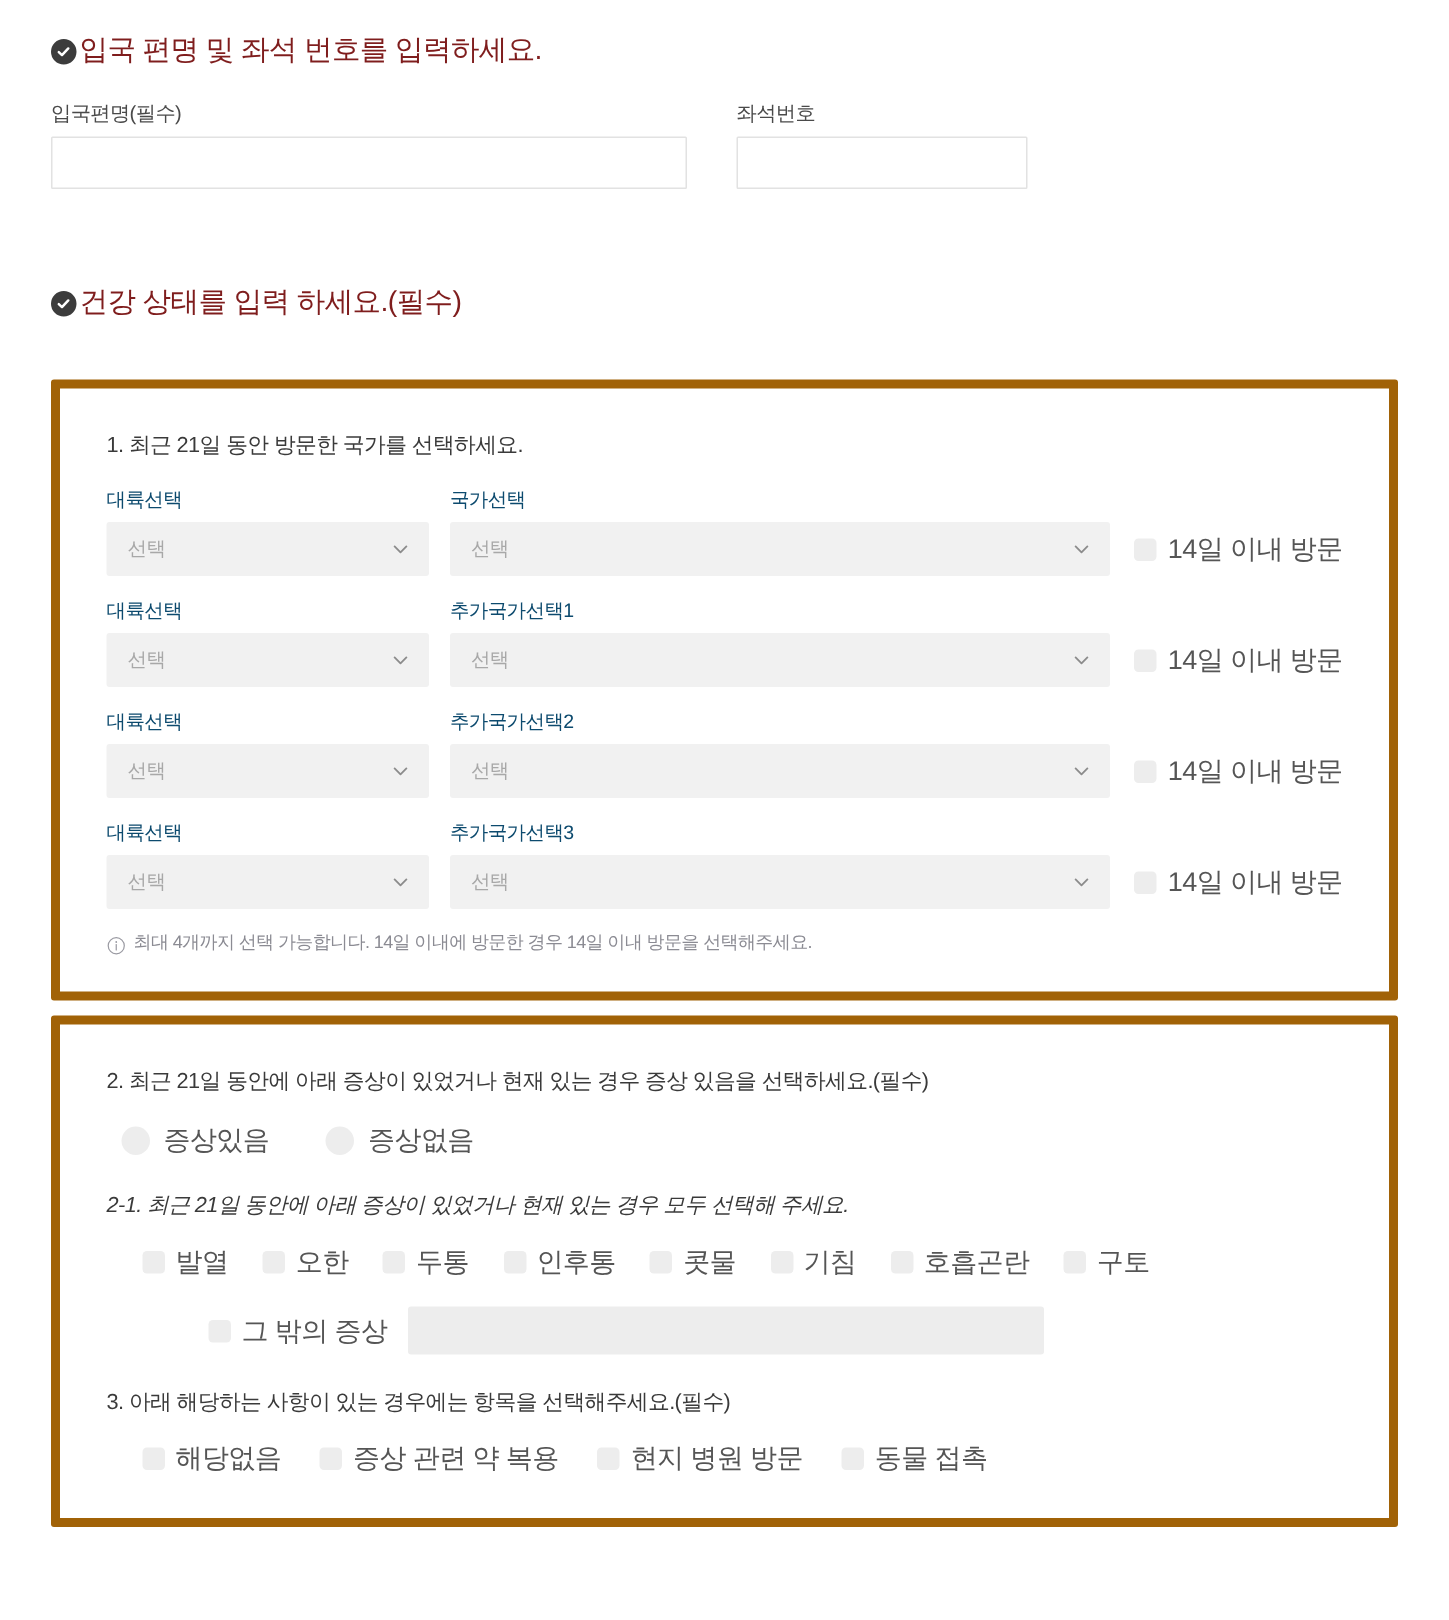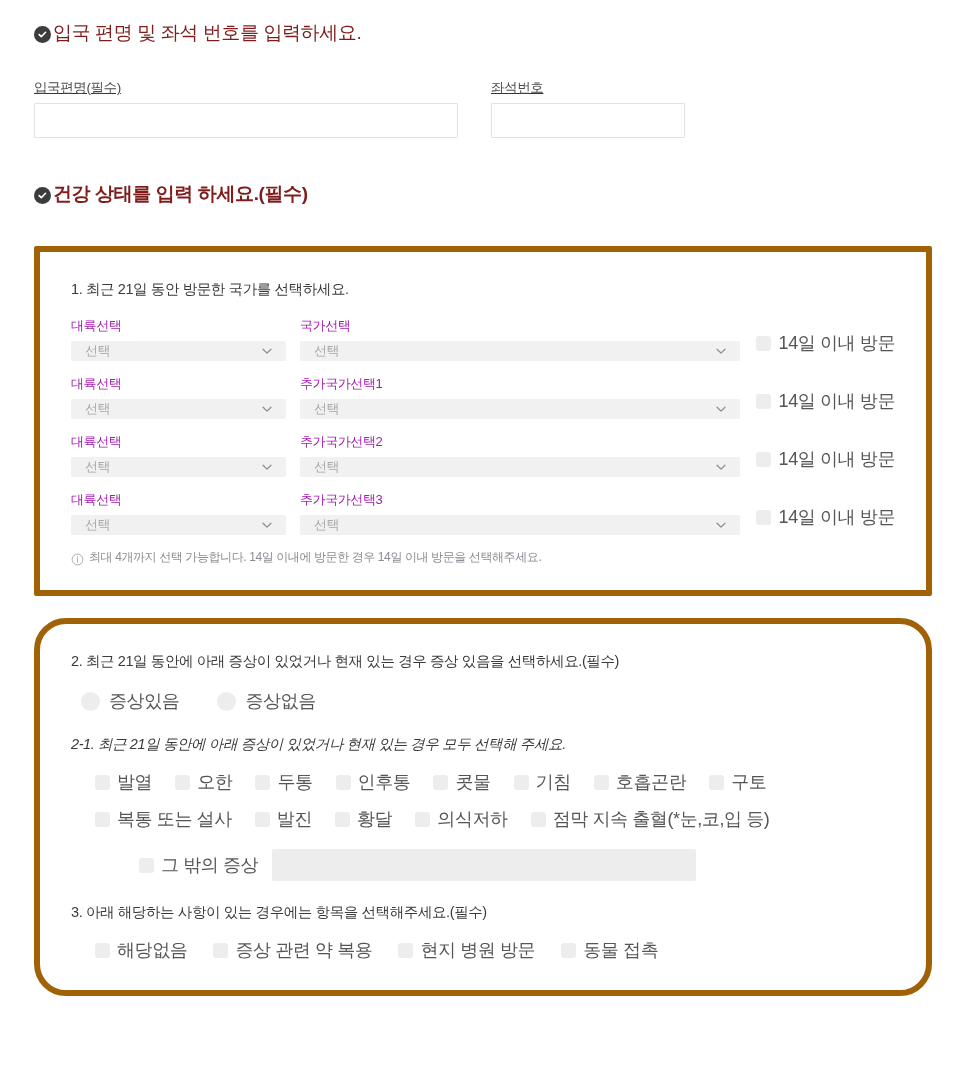--- a/index.html
+++ b/index.html
@@ -36,22 +36,21 @@
     justify-content: center;
     flex: 0 0 auto;
     position: relative;
     top: 1px;
   }
   .check-badge svg { display: block; }
 
   
   .flight-row {
     display: flex;
-    margin-top: 33px;
-    text-decoration: underline;
+    margin-top: 21px;
   }
   .field-block { display: flex; flex-direction: column; }
   .field-block.flight { width: 424px; }
   .field-block.seat  { width: 194px; margin-left: 33px; }
   .field-label {
     font-size: 13.5px;
     color: #4a4a4a;
     letter-spacing: -0.4px;
     margin-bottom: 6px;
   }
@@ -68,46 +67,46 @@
   }
 
   
   .card {
     border: 6px solid #a16207;
     border-radius: 2px;
     background: #fff;
     padding: 28px 31px 24px 31px;
   }
   #card-countries { margin-top: 39px; }
-  #card-symptoms  { margin-top: 22px; border-radius: 32px; }
+  #card-symptoms  { margin-top: 10px; }
 
   .q-title {
     font-size: 14.5px;
     color: #3a3a3a;
     letter-spacing: -0.4px;
     margin: 0 0 18px 0;
   }
 
   
   .select-row {
     display: flex;
     align-items: flex-end;
     margin-bottom: 14px;
   }
   .sel-block { display: flex; flex-direction: column; }
   .sel-block.continent { width: 220px; }
   .sel-block.country   { width: 450px; margin-left: 14px; }
   .sel-label {
     font-size: 13px;
-    color: #a21caf;
+    color: #0c4a6e;
     letter-spacing: -0.4px;
     margin-bottom: 6px;
   }
   .select-box {
-    height: 20px;
+    height: 36px;
     background: #f1f1f1;
     border: none;
     border-radius: 2px;
     display: flex;
     align-items: center;
     padding: 0 12px 0 14px;
     font-size: 13px;
     color: #a8a8a8;
     letter-spacing: -0.4px;
     cursor: pointer;
@@ -226,21 +225,21 @@
     <div class="field-block flight">
       <span class="field-label">입국편명(필수)</span>
       <input class="text-input" type="text" value="" style="">
     </div>
     <div class="field-block seat">
       <span class="field-label">좌석번호</span>
       <input class="text-input" type="text" value="" style="">
     </div>
   </div>
 
-  <div class="section-head" style="margin-top:43px;font-weight:bold;">
+  <div class="section-head" style="margin-top:62px;">
     <span class="check-badge">
       <svg width="11" height="11" viewBox="0 0 12 12" aria-hidden="true">
         <path d="M2.4 6.2 L4.7 8.4 L9.3 3.6" fill="none" stroke="#ffffff" stroke-width="1.8" stroke-linecap="round" stroke-linejoin="round"></path>
       </svg>
     </span>
     <span>건강 상태를 입력 하세요.(필수)</span>
   </div>
 
   <div class="card" id="card-countries">
     <p class="q-title">1. 최근 21일 동안 방문한 국가를 선택하세요.</p>
@@ -401,42 +400,20 @@
       <div class="cb-item">
         <span class="cb"></span>
         <span class="opt-label">호흡곤란</span>
       </div>
       <div class="cb-item">
         <span class="cb"></span>
         <span class="opt-label">구토</span>
       </div>
     </div>
 
-    <div class="cb-row">
-      <div class="cb-item">
-        <span class="cb"></span>
-        <span class="opt-label">복통 또는 설사</span>
-      </div>
-      <div class="cb-item">
-        <span class="cb"></span>
-        <span class="opt-label">발진</span>
-      </div>
-      <div class="cb-item">
-        <span class="cb"></span>
-        <span class="opt-label">황달</span>
-      </div>
-      <div class="cb-item">
-        <span class="cb"></span>
-        <span class="opt-label">의식저하</span>
-      </div>
-      <div class="cb-item">
-        <span class="cb"></span>
-        <span class="opt-label">점막 지속 출혈(*눈,코,입 등)</span>
-      </div>
-    </div>
 
     <div class="other-row">
       <div class="cb-item" style="margin-right:0;padding-left:44px;">
         <span class="cb"></span>
         <span class="opt-label">그 밖의 증상</span>
       </div>
       <input class="other-input" type="text" value="" style="">
     </div>
 
     <p class="q-title q3-title" style="margin-bottom:16px;">3. 아래 해당하는 사항이 있는 경우에는 항목을 선택해주세요.(필수)</p>

